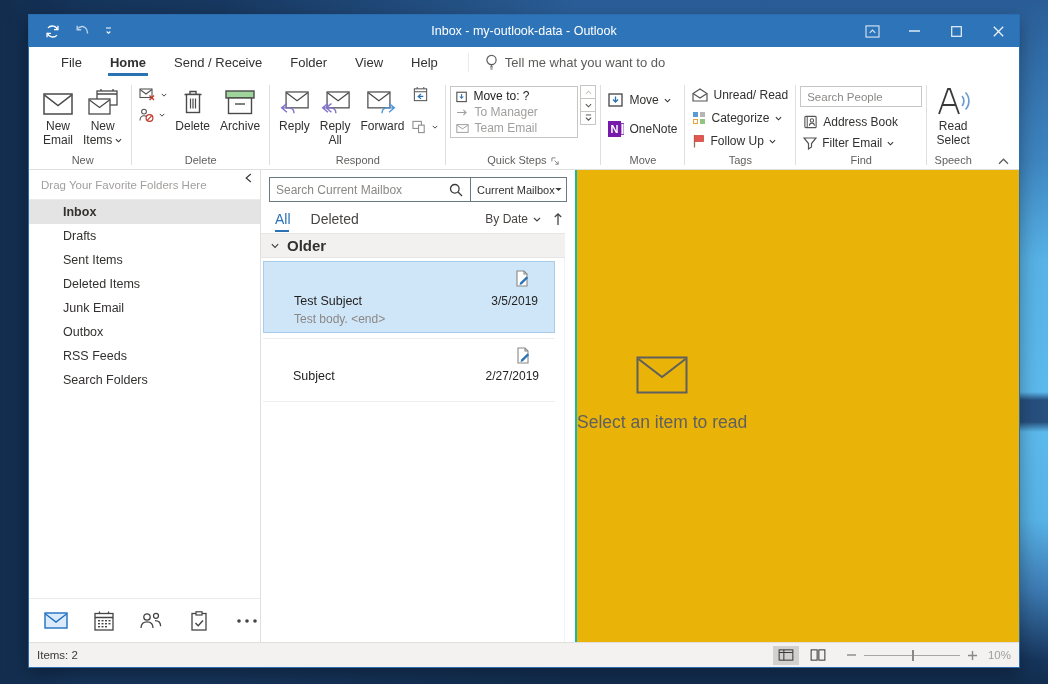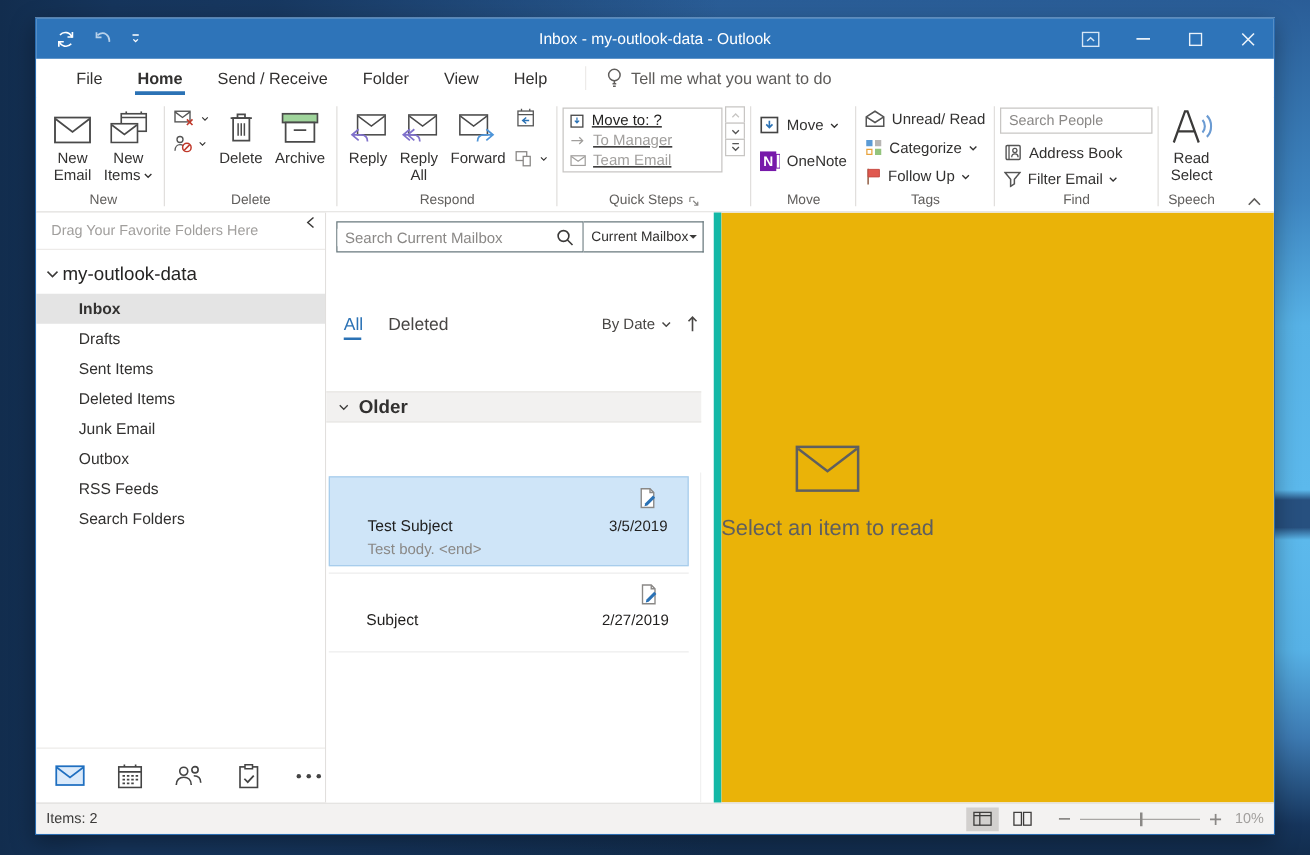--- a/index.html
+++ b/index.html
@@ -41,21 +41,21 @@
   .rgroup { display:flex; flex-direction:column; padding:0 3px; }
   .rg-body { display:flex; flex:1; align-items:flex-start; }
   .rg-label { text-align:center; font-size:11px; color:#605e5c; padding:1px 0 3px; display:flex; align-items:flex-end; justify-content:center; gap:4px; }
   .rsep { width:1px; background:#e1dfdd; margin:3px 1px 4px; }
   .bigbtn { display:flex; flex-direction:column; align-items:center; font-size:12px; color:#323130; padding:3px 5px 0; text-align:center; line-height:1.2; }
   .bigbtn .bicon { height:30px; display:flex; align-items:flex-end; justify-content:center; margin-bottom:4px; position:relative; }
   .rowbtn { display:flex; align-items:center; gap:5px; font-size:12px; color:#323130; padding:2px 3px; white-space:nowrap; }
   .smallstack { display:flex; flex-direction:column; gap:3px; padding-top:4px; }
   .caret { display:inline-flex; }
 
-  .qs-box { width:128px; border:1px solid #c8c6c4; background:#fff; margin-top:4px; padding:1px 0;text-decoration:underline; }
+  .qs-box { width:128px; border:1px solid #c8c6c4; background:#fff; margin-top:4px; padding:1px 0; }
   .qs-item { display:flex; align-items:center; gap:5px; font-size:12px; padding:1px 5px; color:#252423; white-space:nowrap; }
   .qs-item.dis { color:#a19f9d; }
   .qs-spin { display:flex; flex-direction:column; margin:4px 0 0 2px; }
   .qs-spin .sp { width:16px; height:14px; border:1px solid #c8c6c4; background:#fff; display:flex; align-items:center; justify-content:center; margin-top:-1px; }
 
   .sp-input { width:122px; height:21px; border:1px solid #c8c6c4; font-size:11.5px; padding:0 6px; color:#323130; margin:4px 0 3px; font-family:"Liberation Sans",sans-serif; }
   .sp-input::placeholder { color:#8a8886; }
 
   .collapse-ribbon { position:absolute; right:10px; bottom:4px; }
 
@@ -67,21 +67,21 @@
   .fav-row { position:relative; padding:9px 12px 8px; font-size:11.5px; color:#a19f9d; border-bottom:1px solid #edebe9; }
   .fav-collapse { position:absolute; top:3px; right:8px; }
   .root-row { display:flex; align-items:center; gap:3px; font-size:15px; color:#252423; padding:11px 6px 7px 8px; }
   .folder-item { font-size:12.5px; color:#323130; padding:5px 10px 5px 34px; cursor:default; }
   .folder-item.selected { background:#e4e4e4; font-weight:bold; }
   .fp-spacer { flex:1; }
   .navbar { height:44px; border-top:1px solid #edebe9; display:flex; align-items:center; gap:22px; padding-left:14px; }
   .navic { display:flex; align-items:center; justify-content:center; width:26px; height:26px; }
 
   
-  .msglist { width:316px; border-right:6px solid #14b8a6; background:#fff; display:flex; flex-direction:column; position:relative;gap:40px; }
+  .msglist { width:316px; border-right:2px solid #14b8a6; background:#fff; display:flex; flex-direction:column; position:relative; }
   .searchrow { display:flex; margin:7px 8px 5px; }
   .search-box { flex:1; height:25px; border:1px solid #69797e; display:flex; align-items:center; background:#fff; }
   .search-box input { flex:1; border:none; outline:none; font-size:12px; padding:0 6px; color:#323130; font-family:"Liberation Sans",sans-serif; }
   .search-box input::placeholder { color:#8a8886; }
   .mag { padding:0 7px; display:flex; }
   .scope { width:96px; height:25px; border:1px solid #69797e; border-left:none; display:flex; align-items:center; justify-content:space-between; font-size:11px; color:#323130; padding:0 6px; background:#fff; white-space:nowrap; }
   .filterrow { display:flex; align-items:center; padding:4px 12px 6px 14px; }
   .ftab { font-size:14px; color:#484644; margin-right:20px; position:relative; }
   .ftab.active { color:#2b72b5; }
   .ftab.active::after { content:""; position:absolute; left:0; right:2px; bottom:-5px; height:2px; background:#2b72b5; }
@@ -538,28 +538,20 @@
 
       <div class="folderpane">
         <div class="fav-row">
           <span>Drag Your Favorite Folders Here</span>
           <span class="fav-collapse">
             <svg width="7" height="10" viewBox="0 0 7 10">
                 <path d="M5.8 1 1.2 5l4.6 4" fill="none" stroke="#3b3a39" stroke-width="1.2"></path>
               </svg>
           </span>
         </div>
-        <div class="root-row">
-          <span>
-              <svg width="10" height="7" viewBox="0 0 10 7">
-                <path d="M1 1.3 5 5.3 9 1.3" fill="none" stroke="#3b3a39" stroke-width="1.2"></path>
-              </svg>
-            </span>
-          <span>my-outlook-data</span>
-        </div>
         <div class="folder-item selected">Inbox</div>
         <div class="folder-item">Drafts</div>
         <div class="folder-item">Sent Items</div>
         <div class="folder-item">Deleted Items</div>
         <div class="folder-item">Junk Email</div>
         <div class="folder-item">Outbox</div>
         <div class="folder-item">RSS Feeds</div>
         <div class="folder-item">Search Folders</div>
         <div class="fp-spacer"></div>
         <div class="navbar">

